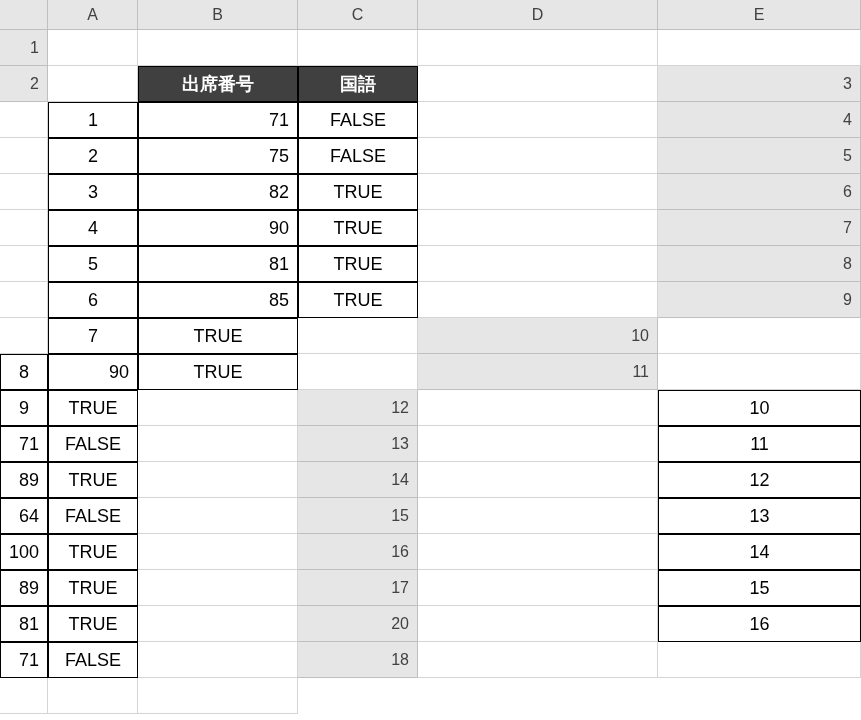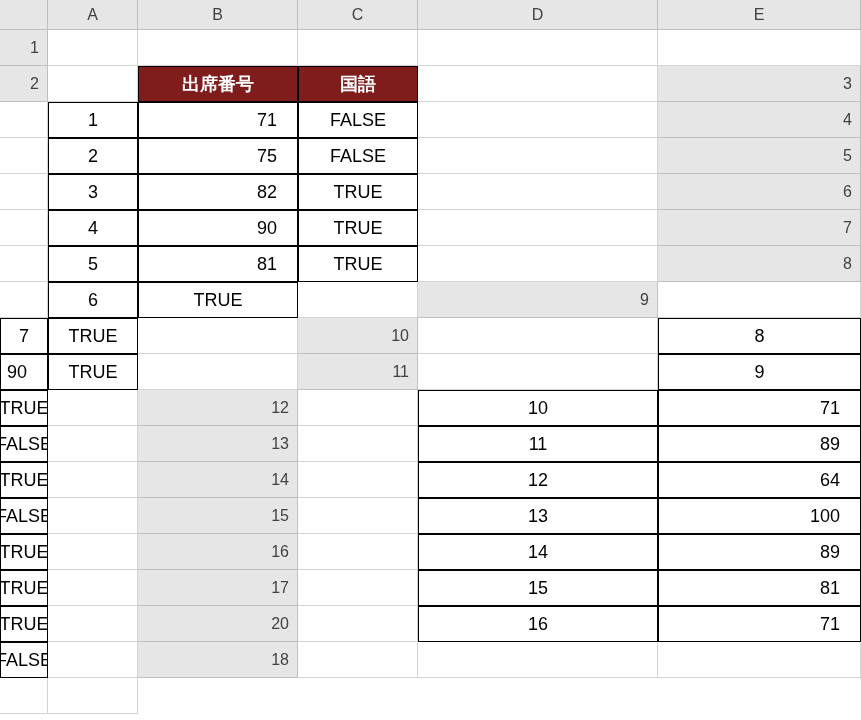--- a/index.html
+++ b/index.html
@@ -44,36 +44,36 @@
       border-bottom: 1px solid #bfbfbf;
       padding-right: 8px;
     }
     .corner {
       background: #e6e6e6;
       border-right: 1px solid #bfbfbf;
       border-bottom: 1px solid #bfbfbf;
       height: 30px;
     }
     .table-header {
-      background: #7f1d1d;
+      background: #404040;
       color: #ffffff;
       font-weight: bold;
       justify-content: center;
       border: 1px solid #000000;
       border-right: 1px solid #000000;
       border-bottom: 1px solid #000000;
     }
     .table-cell-center {
       justify-content: center;
       border: 1px solid #000000;
     }
     .table-cell-right {
       justify-content: flex-end;
       border: 1px solid #000000;
-      padding-right: 20px;
+      padding-right: 8px;
     }
   </style>
 </head>
 <body>
 
 <div class="spreadsheet" id="grid">
     <div class="cell corner"></div>
     <div class="cell col-header">A</div>
     <div class="cell col-header">B</div>
     <div class="cell col-header">C</div>
@@ -116,20 +116,21 @@
     <div class="cell"></div>
     <div class="cell row-header">7</div>
     <div class="cell"></div>
     <div class="cell table-cell-center">5</div>
     <div class="cell table-cell-right">81</div>
     <div class="cell table-cell-center">TRUE</div>
     <div class="cell"></div>
     <div class="cell row-header">8</div>
     <div class="cell"></div>
     <div class="cell table-cell-center">6</div>
+    <div class="cell table-cell-right">85</div>
     <div class="cell table-cell-center">TRUE</div>
     <div class="cell"></div>
     <div class="cell row-header">9</div>
     <div class="cell"></div>
     <div class="cell table-cell-center">7</div>
     <div class="cell table-cell-center">TRUE</div>
     <div class="cell"></div>
     <div class="cell row-header">10</div>
     <div class="cell"></div>
     <div class="cell table-cell-center">8</div>

